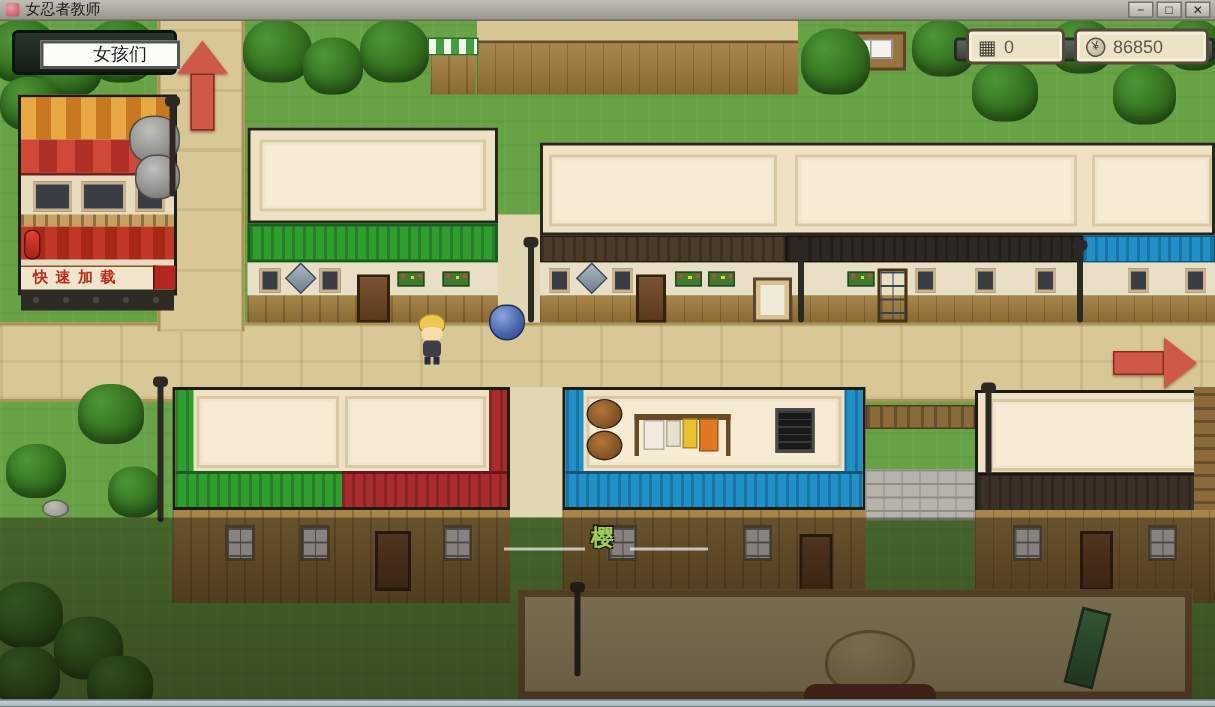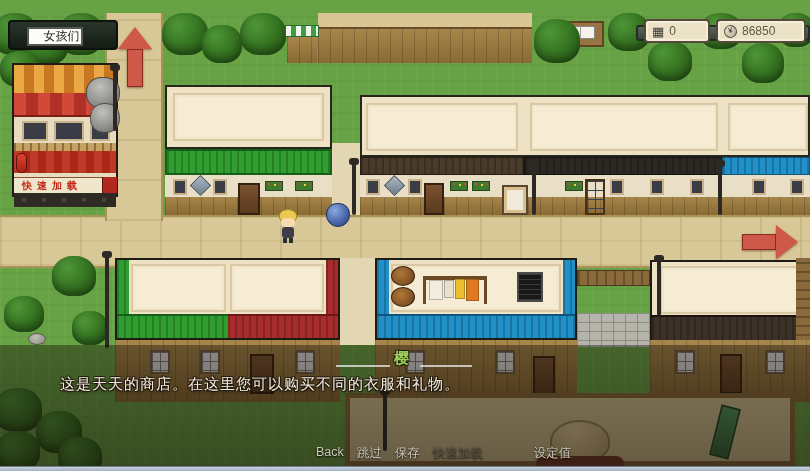--- a/index.html
+++ b/index.html
@@ -26,21 +26,21 @@
   .panel{position:absolute;background:#f6ecd4;border:2px solid #d9c8a4;box-shadow:inset 0 0 0 2px #efe6cc;box-sizing:border-box;}
   .trim{box-sizing:border-box;background-image:repeating-linear-gradient(90deg,rgba(0,0,0,.20) 0 2px,transparent 2px 7px);z-index:2;}
   .facU{background:#e9dfc6;z-index:2;}
   .wood{background:#a07c3c;background-image:repeating-linear-gradient(90deg,rgba(0,0,0,.18) 0 1px,transparent 1px 12px),linear-gradient(rgba(255,255,255,.08),rgba(0,0,0,.15));z-index:2;}
   .wdk{position:absolute;background:#3a3d46;border:2px solid #c9b289;box-sizing:border-box;}
   .wgw{position:absolute;background:#ddd;border:2px solid #6a5a40;box-sizing:border-box;background-image:linear-gradient(#777 1px,transparent 1px),linear-gradient(90deg,#777 1px,transparent 1px);background-size:8px 9px;}
   .door{position:absolute;background:linear-gradient(#7a5230,#5a3a1e);border:2px solid #34200e;box-sizing:border-box;}
   .flw{position:absolute;background:#3f7a2f;border:1px solid #24481a;box-sizing:border-box;background-image:radial-gradient(circle 2px at 3px 2px,#d84040 60%,transparent 65%),radial-gradient(circle 2px at 9px 3px,#e8d030 60%,transparent 65%),radial-gradient(circle 2px at 14px 2px,#d84040 60%,transparent 65%);}
   .diam{position:absolute;background:linear-gradient(135deg,#aab8c6,#707e8c);border:1px solid #3c4854;transform:rotate(45deg);}
   .hud-sign{left:8px;top:7px;width:110px;height:30px;background:linear-gradient(#2a352a,#141c14);border:2px solid #0c120c;border-radius:4px;box-sizing:border-box;z-index:6;}
-  .hud-btn{position:absolute;left:17px;top:5px;width:56px;height:19px;background:#fdfdf8;border:2px solid #555;box-sizing:border-box;font-size:12px;text-align:center;line-height:15px;color:#1a1a1a;padding-left:13px;}
+  .hud-btn{position:absolute;left:17px;top:5px;width:93px;height:19px;background:#fdfdf8;border:2px solid #555;box-sizing:border-box;font-size:12px;text-align:center;line-height:15px;color:#1a1a1a;padding-left:13px;}
   .beam{left:636px;top:12px;width:174px;height:16px;background:linear-gradient(#5a665a,#3a443a);border:2px solid #242c24;border-radius:3px;box-sizing:border-box;z-index:5;}
   .ctr{position:absolute;height:24px;background:#ece2c6;border:2px solid #56493a;border-radius:4px;box-sizing:border-box;display:flex;align-items:center;padding:0 6px;gap:5px;z-index:6;box-shadow:inset 0 0 0 2px #f6efdc;}
   .ctr .val{font-size:12px;color:#5f574b;}
   .coin{width:13px;height:13px;border-radius:50%;background:radial-gradient(circle at 35% 30%,#e8e0d0,#b0a890);border:1.5px solid #55503f;box-sizing:border-box;font-size:8px;line-height:10px;text-align:center;color:#3a3a30;transform:rotate(-12deg);}
   .grid-ic{font-size:13px;line-height:13px;color:#3a3a34;}
   .arrow{z-index:4;filter:drop-shadow(0 1px 1px rgba(80,20,10,.5));}
   .lantern{position:absolute;background:linear-gradient(#e04030,#a82418);border:1px solid #5c120a;border-radius:5px;}
   .vend{position:absolute;background:linear-gradient(#3a90d0,#2068a0);border:1px solid #14405c;box-sizing:border-box;}
   .statue{position:absolute;background:radial-gradient(circle at 40% 30%,#c0c0bc,#8a8a86 65%,#62625e);border:1px solid #4c4c46;border-radius:45%;}
   .overlay{left:0;top:332px;width:810px;height:121px;background:linear-gradient(rgba(22,15,8,.42),rgba(22,15,8,.58));z-index:8;}
@@ -53,20 +53,29 @@
   .menu-item.disabled{color:#5c5044;}
   .menu-item.last{margin-left:38px;}
   .ramen-sign{position:absolute;left:0;top:112px;width:92px;height:16px;background:#f0e6cc;border-top:1px solid #8a5030;font-size:10px;font-weight:bold;color:#c02818;letter-spacing:5px;line-height:16px;padding-left:8px;box-sizing:border-box;}
   .cloth{position:absolute;border:1px solid rgba(0,0,0,.25);box-sizing:border-box;}
 </style>
 </head>
 <body>
 
 <div class="window">
 
+  <div class="a titlebar">
+    <span class="appicon"></span>
+    <span class="apptitle">女忍者教师</span>
+    <span class="winbtns">
+      <span class="winbtn">−</span>
+      <span class="winbtn">□</span>
+      <span class="winbtn">✕</span>
+    </span>
+  </div>
 
   <div class="a game">
 
     <div class="a hroad"></div>
     <div class="a vroad"></div>
 
     <div class="tree" style="left:-8px;top:0;width:46px;height:42px;"></div>
     <div class="tree" style="left:24px;top:12px;width:44px;height:40px;"></div>
     <div class="tree" style="left:58px;top:0;width:46px;height:42px;"></div>
     <div class="tree" style="left:0;top:38px;width:40px;height:36px;"></div>
@@ -270,27 +279,19 @@
     </div>
     <div class="ctr" style="left:716px;top:6px;width:90px;">
       <span class="coin">¥</span>
       <span class="val">86850</span>
     </div>
 
     <div class="a overlay"></div>
     <div class="nameline" style="left:336px;top:352px;width:54px;"></div>
     <div class="speaker" style="left:394px;top:336px;">樱</div>
     <div class="nameline" style="left:420px;top:352px;width:52px;"></div>
-    <div class="dtext">这是天天的商店。在这里您可以购买不同的衣服和礼物。</div>
-
-    <div class="menubar">
-      <span class="menu-item">Back</span>
-      <span class="menu-item">跳过</span>
-      <span class="menu-item">保存</span>
-      <span class="menu-item disabled">快速加载</span>
-      <span class="menu-item last">设定值</span>
-    </div>
+
 
   </div>
 
   <div class="a bottomstrip"></div>
 
 </div>
 
 </body></html>

